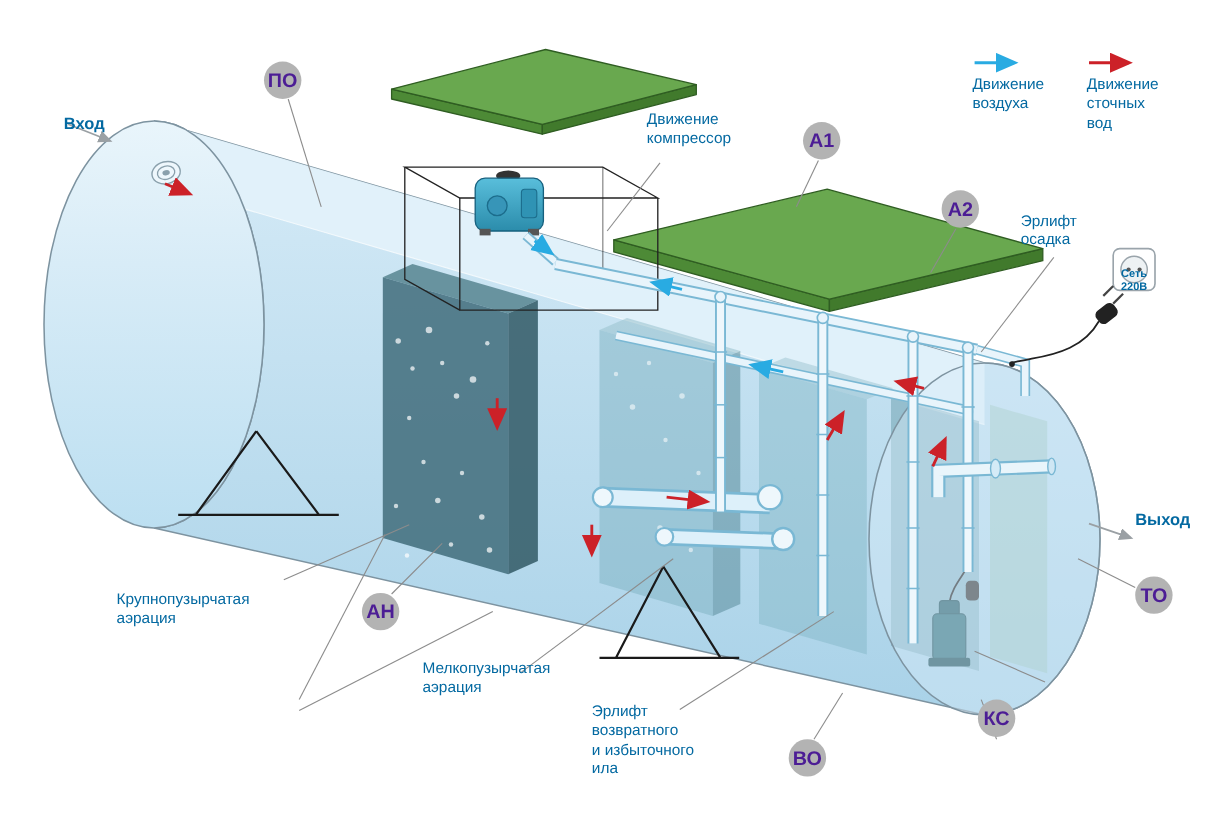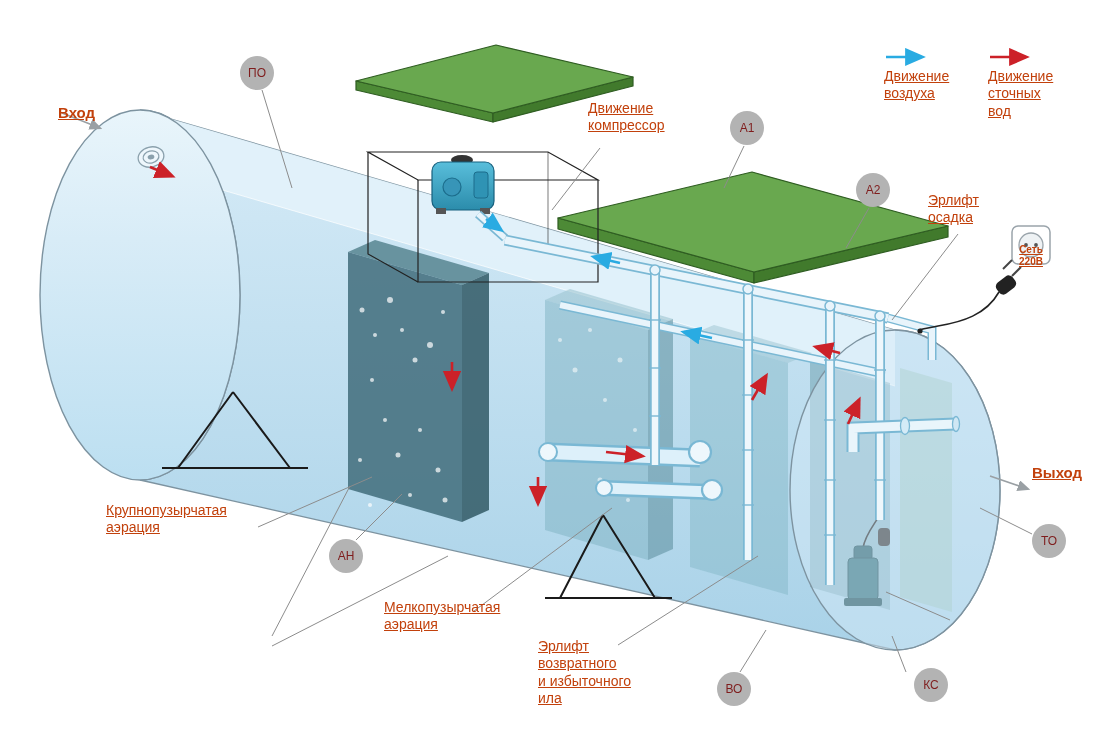--- a/index.html
+++ b/index.html
@@ -2,29 +2,28 @@
 <html><head>
 <meta charset="utf-8">
 <style>
   html,body{margin:0;padding:0;background:#fff;}
   .stage{
     position:relative;width:1116px;height:740px;background:#ffffff;overflow:hidden;
     font-family:"Liberation Sans",sans-serif;color:#2b2b2b;
   }
   .stage svg{position:absolute;left:0;top:0;}
   .label{
-    position:absolute;font-size:14px;line-height:1.24;color:#c2410c;
+    position:absolute;font-size:14px;line-height:1.24;color:#0369a1;
     white-space:pre-line;
-    text-decoration:underline;
   }
   .label.bold{font-weight:bold;font-size:15px;}
   .label.small{font-size:10px;font-weight:bold;text-align:center;line-height:1.15;}
   .badge{
     position:absolute;width:34px;height:34px;border-radius:50%;
-    background:#b3b3b3;color:#7f1d1d;font-weight:normal;font-size:12px;
+    background:#b3b3b3;color:#4c1d95;font-weight:bold;font-size:18px;
     display:flex;align-items:center;justify-content:center;user-select:none;
   }
 </style>
 </head>
 <body>
 
 <div class="stage">
 
 <svg width="1116" height="740" viewBox="0 0 1116 740">
   <defs>
@@ -297,30 +296,30 @@
 осадка</div>
 <div class="label small" style="left:1008px;top:198px;width:46px;margin-top:46px;">Сеть
 220В</div>
 
 <div class="label" style="left:884px;top:68px;">Движение
 воздуха</div>
 <div class="label" style="left:988px;top:68px;">Движение
 сточных
 вод</div>
 
-<div class="label" style="left:106px;top:502px;">Крупнопузырчатая
+<div class="label" style="left:106px;top:536px;">Крупнопузырчатая
 аэрация</div>
 <div class="label" style="left:384px;top:599px;">Мелкопузырчатая
 аэрация</div>
 <div class="label" style="left:538px;top:638px;">Эрлифт
 возвратного
 и избыточного
 ила</div>
 
 <div class="badge" style="left:240px;top:56px;">ПО</div>
 <div class="badge" style="left:730px;top:111px;">А1</div>
 <div class="badge" style="left:856px;top:173px;">А2</div>
 <div class="badge" style="left:329px;top:539px;">АН</div>
 <div class="badge" style="left:1032px;top:524px;">ТО</div>
 <div class="badge" style="left:717px;top:672px;">ВО</div>
-<div class="badge" style="left:889px;top:668px;margin-left:25px;">КС</div>
+<div class="badge" style="left:889px;top:636px;">КС</div>
 
 </div>
 
 </body></html>

